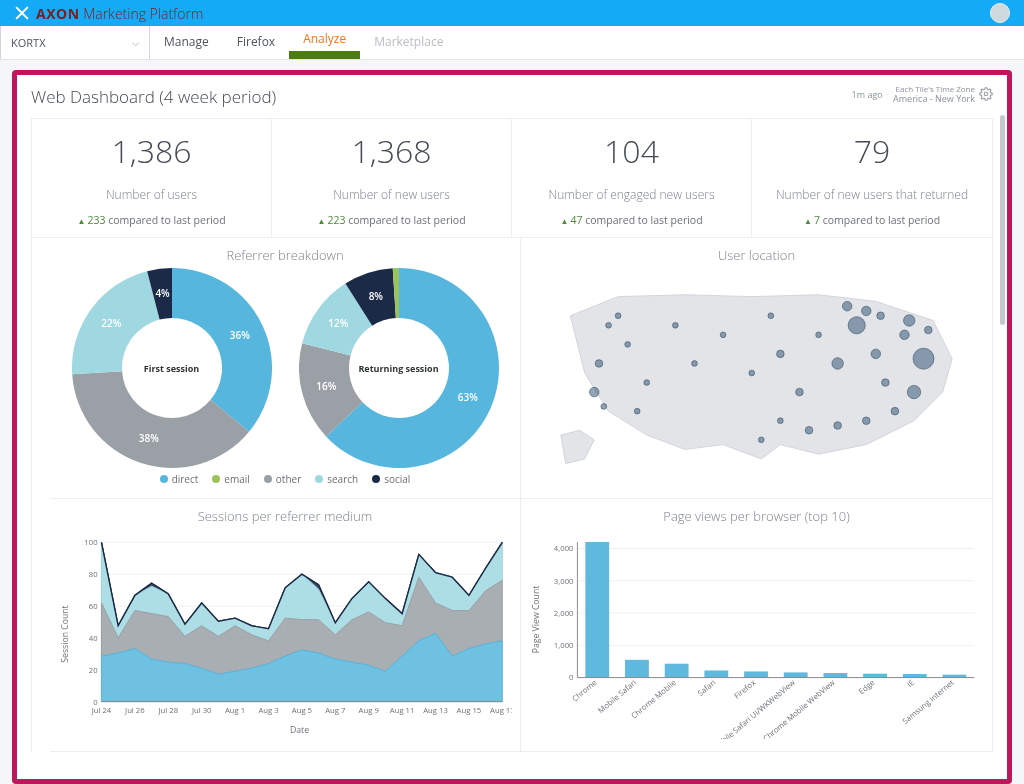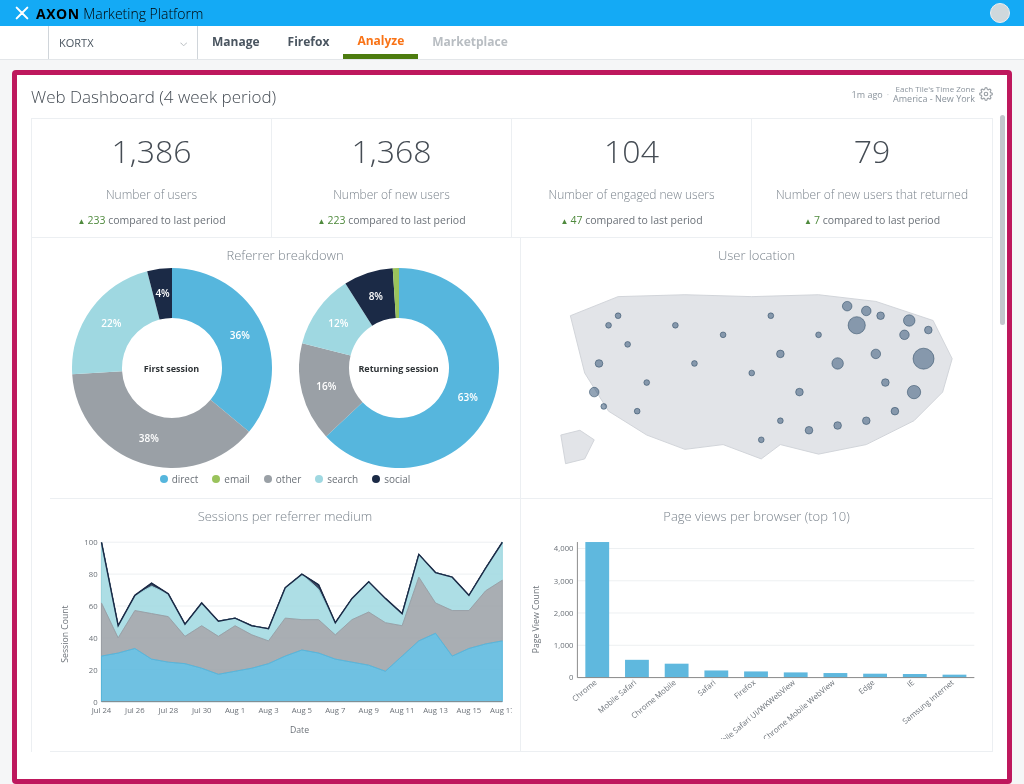--- a/index.html
+++ b/index.html
@@ -1,32 +1,32 @@
 <!DOCTYPE html>
 <html><head>
 <meta charset="utf-8">
 <style>
 * { box-sizing: border-box; margin: 0; padding: 0; }
 body { font-family: -apple-system, "Segoe UI", "Open Sans", Helvetica, Arial, sans-serif; background: #f5f6f7; color: #333; font-size: 13px; width: 1024px; height: 784px; overflow: hidden; }
 
 
-.topbar { height: 26px; background: #14aaf5; color: #000000; display: flex; align-items: center; padding: 0 14px; justify-content: space-between; }
+.topbar { height: 26px; background: #14aaf5; color: #7f1d1d; display: flex; align-items: center; padding: 0 14px; justify-content: space-between; }
 .brand { display: flex; align-items: center; gap: 6px; font-size: 14px; }
 .brand-logo { width: 16px; height: 16px; }
 .brand-bold { font-weight: 700; letter-spacing: 0.5px; }
 .brand-sub { font-weight: 300; }
 .avatar { width: 20px; height: 20px; border-radius: 50%; background: #cfd8dc; border: 1px solid #eceff1; }
 
 
 .navrow { background: #fff; height: 34px; display: flex; align-items: stretch; border-bottom: 1px solid #e3e6e9; }
-.org-select { width: 150px; border: 1px solid #d0d5da; border-top: none; border-bottom: none; display: flex; align-items: center; justify-content: space-between; padding: 0 10px; font-size: 11px; color: #4a5560; margin-left: 48px; }
+.org-select { width: 150px; border: 1px solid #d0d5da; border-top: none; border-bottom: none; display: flex; align-items: center; justify-content: space-between; padding: 0 10px; font-size: 11px; color: #4a5560; }
 .org-select .chev { font-size: 9px; color: #9aa0a6; }
 .tabs { display: flex; align-items: stretch; }
-.tab { display: flex; align-items: center; padding: 0 14px; font-size: 12px; color: #4a5560; cursor: pointer; border-bottom: 2px solid transparent; font-weight: bold; }
-.tab.active { color: #f97316; border-bottom: 5px solid #4d7c0f; }
+.tab { display: flex; align-items: center; padding: 0 14px; font-size: 12px; color: #4a5560; cursor: pointer; border-bottom: 2px solid transparent; }
+.tab.active { color: #f97316; border-bottom: 8px solid #4d7c0f; }
 .tab.disabled { color: #b8bdc2; }
 
 
 .dash-outer { padding: 10px 12px 0 12px; height: 724px; }
 .dash-card { background: #fff; border: 5px solid #be185d; border-radius: 4px; height: 714px; padding: 10px 14px; position: relative; }
 .dash-head { display: flex; align-items: flex-start; justify-content: space-between; margin-bottom: 10px; }
 .dash-title { font-size: 17px; font-weight: 300; color: #454c54; }
 .dash-meta { display: flex; align-items: center; gap: 4px; font-size: 9px; color: #8a939c; }
 .dash-meta .sep { color: #c5cace; }
 .gear { width: 14px; height: 14px; color: #9aa0a6; }

